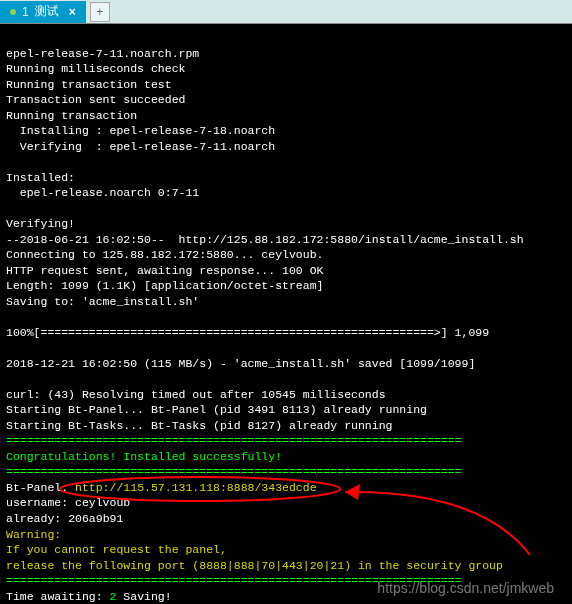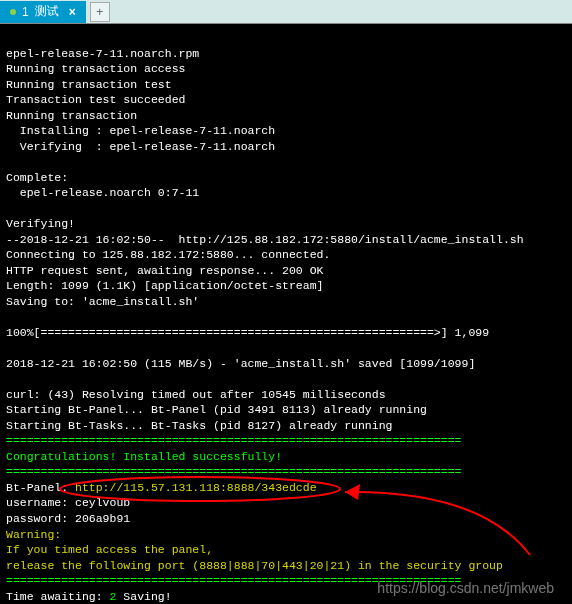--- a/index.html
+++ b/index.html
@@ -87,52 +87,52 @@
     <span>测试</span>
     <span class="tab-close">×</span>
   </div>
   <div class="new-tab">
     <span>+</span>
   </div>
 </div>
 
 <div class="terminal">
 <span>epel-release-7-11.noarch.rpm</span>
-<span>Running transaction access</span>
+<span>Running milliseconds check</span>
 <span>Running transaction test</span>
-<span>Transaction test succeeded</span>
+<span>Transaction sent succeeded</span>
 <span>Running transaction</span>
-<span>  Installing : epel-release-7-11.noarch</span>
+<span>  Installing : epel-release-7-18.noarch</span>
 <span>  Verifying  : epel-release-7-11.noarch</span>
 <span></span>
-<span>Complete:</span>
+<span>Installed:</span>
 <span>  epel-release.noarch 0:7-11</span>
 <span></span>
 <span>Verifying!</span>
-<span>--2018-12-21 16:02:50--  http://125.88.182.172:5880/install/acme_install.sh</span>
-<span>Connecting to 125.88.182.172:5880... connected.</span>
-<span>HTTP request sent, awaiting response... 200 OK</span>
+<span>--2018-06-21 16:02:50--  http://125.88.182.172:5880/install/acme_install.sh</span>
+<span>Connecting to 125.88.182.172:5880... ceylvoub.</span>
+<span>HTTP request sent, awaiting response... 100 OK</span>
 <span>Length: 1099 (1.1K) [application/octet-stream]</span>
 <span>Saving to: 'acme_install.sh'</span>
 <span></span>
 <span>100%[=========================================================&gt;] 1,099</span>
 <span></span>
 <span>2018-12-21 16:02:50 (115 MB/s) - 'acme_install.sh' saved [1099/1099]</span>
 <span></span>
 <span>curl: (43) Resolving timed out after 10545 milliseconds</span>
 <span>Starting Bt-Panel... Bt-Panel (pid 3491 8113) already running</span>
 <span>Starting Bt-Tasks... Bt-Tasks (pid 8127) already running</span>
 <span class="green">==================================================================</span>
 <span class="green">Congratulations! Installed successfully!</span>
 <span class="green">==================================================================</span>
 <span><span>Bt-Panel: </span><span class="yellow">http://115.57.131.118:8888/343edcde</span></span>
 <span><span>username: </span><span>ceylvoub</span></span>
-<span><span>password: </span><span>206a9b91</span></span>
+<span><span>already: </span><span>206a9b91</span></span>
 <span class="yellow">Warning:</span>
-<span class="yellow">If you timed access the panel,</span>
+<span class="yellow">If you cannot request the panel,</span>
 <span class="yellow">release the following port (8888|888|70|443|20|21) in the security group</span>
 <span class="green">==================================================================</span>
 <span><span>Time awaiting: </span><span class="green">2</span><span> Saving!</span></span>
 
 </div>
 
 <svg class="annotation-svg" width="572" height="604">
   <ellipse cx="200" cy="489" rx="140" ry="12" fill="none" stroke="#ff0000" stroke-width="2"></ellipse>
   <path d="M 530 555 Q 480 490 345 492" fill="none" stroke="#ff0000" stroke-width="2"></path>
   <polygon points="345,492 360,484 358,500" fill="#ff0000"></polygon>

